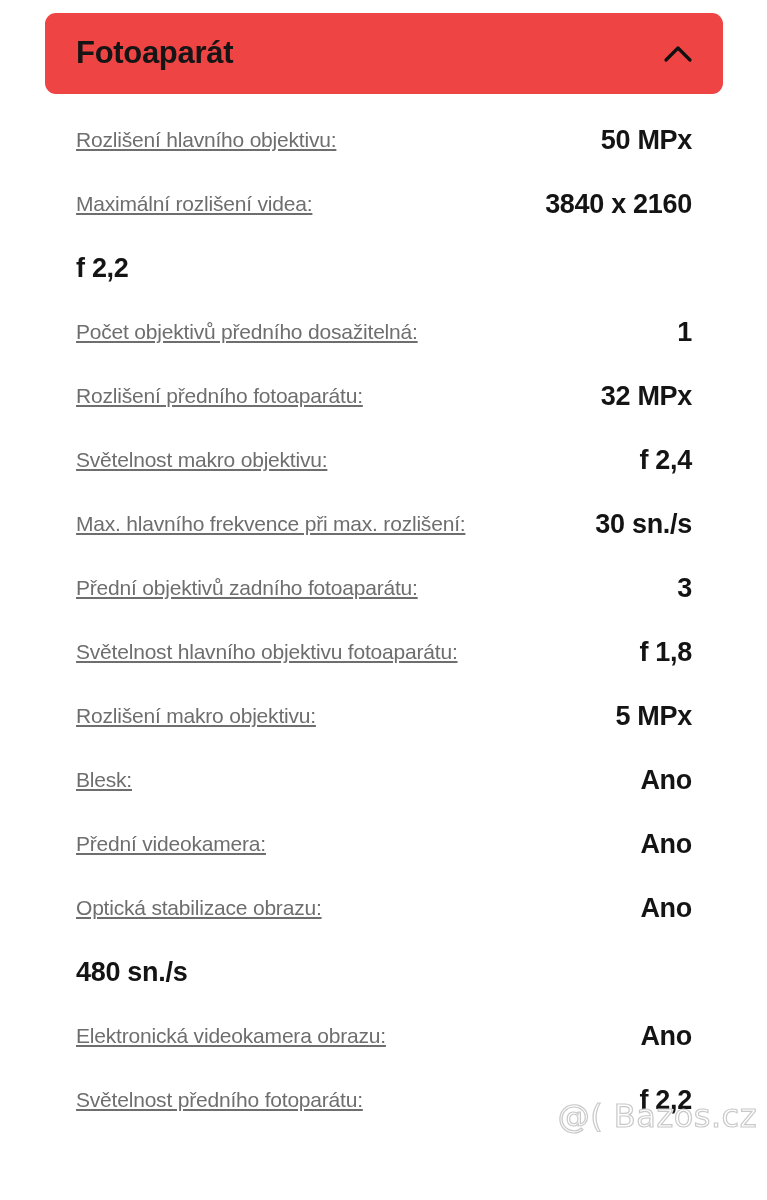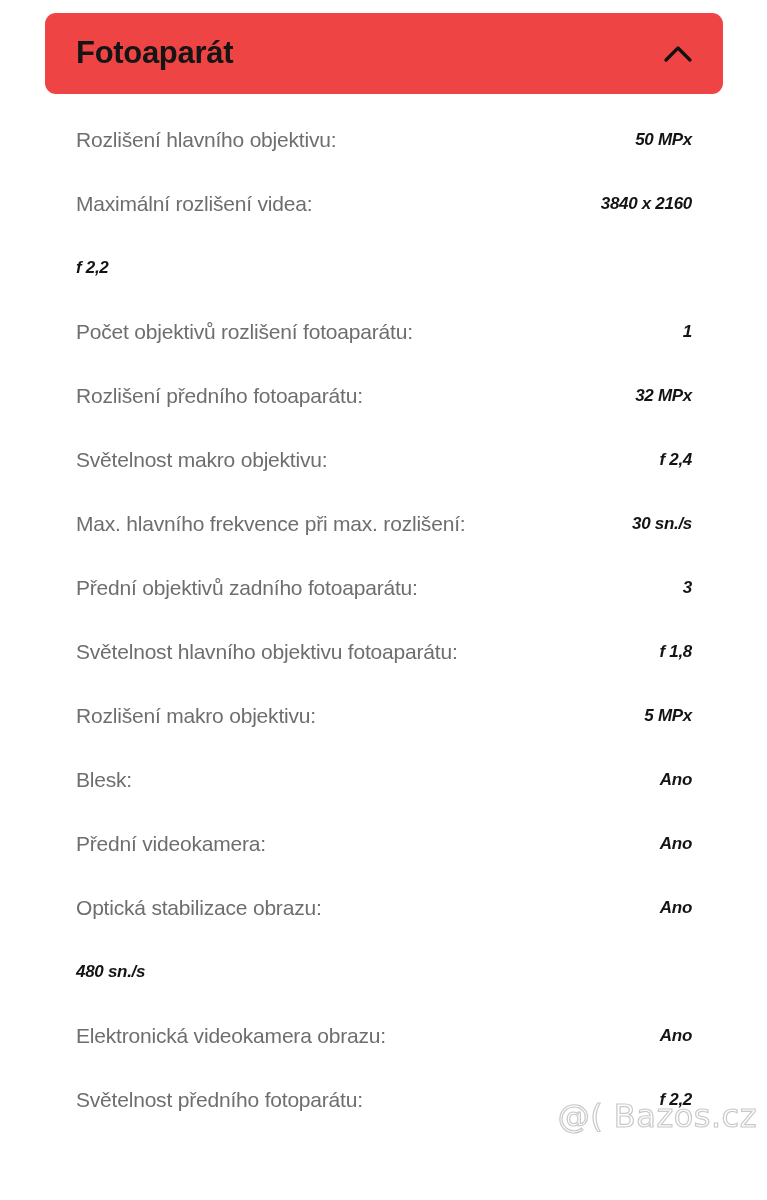--- a/index.html
+++ b/index.html
@@ -53,28 +53,28 @@
       height: 64px;
       display: flex;
       align-items: center;
       justify-content: space-between;
     }
     .spec-label {
       font-size: 21px;
       color: #6e6e6e;
       letter-spacing: -0.2px;
       white-space: nowrap;
+      text-decoration: underline;
     }
     .spec-value {
-      font-size: 17px;
+      font-size: 27px;
       color: #141414;
       font-weight: 700;
       letter-spacing: -0.3px;
       white-space: nowrap;
-      font-style: italic;
     }
     .watermark {
       position: absolute;
       right: 10px;
       top: 1097px;
       font-size: 32px;
       font-family: "DejaVu Sans", sans-serif;
       color: transparent;
       -webkit-text-stroke: 1.2px #c9c9c9;
       letter-spacing: 0.5px;
@@ -100,21 +100,21 @@
     <span class="spec-value">50 MPx</span>
   </div>
   <div class="spec-row">
     <span class="spec-label">Maximální rozlišení videa:</span>
     <span class="spec-value">3840 x 2160</span>
   </div>
   <div class="spec-row">
     <span class="spec-value">f 2,2</span>
   </div>
   <div class="spec-row">
-    <span class="spec-label">Počet objektivů rozlišení fotoaparátu:</span>
+    <span class="spec-label">Počet objektivů předního dosažitelná:</span>
     <span class="spec-value">1</span>
   </div>
   <div class="spec-row">
     <span class="spec-label">Rozlišení předního fotoaparátu:</span>
     <span class="spec-value">32 MPx</span>
   </div>
   <div class="spec-row">
     <span class="spec-label">Světelnost makro objektivu:</span>
     <span class="spec-value">f 2,4</span>
   </div>

